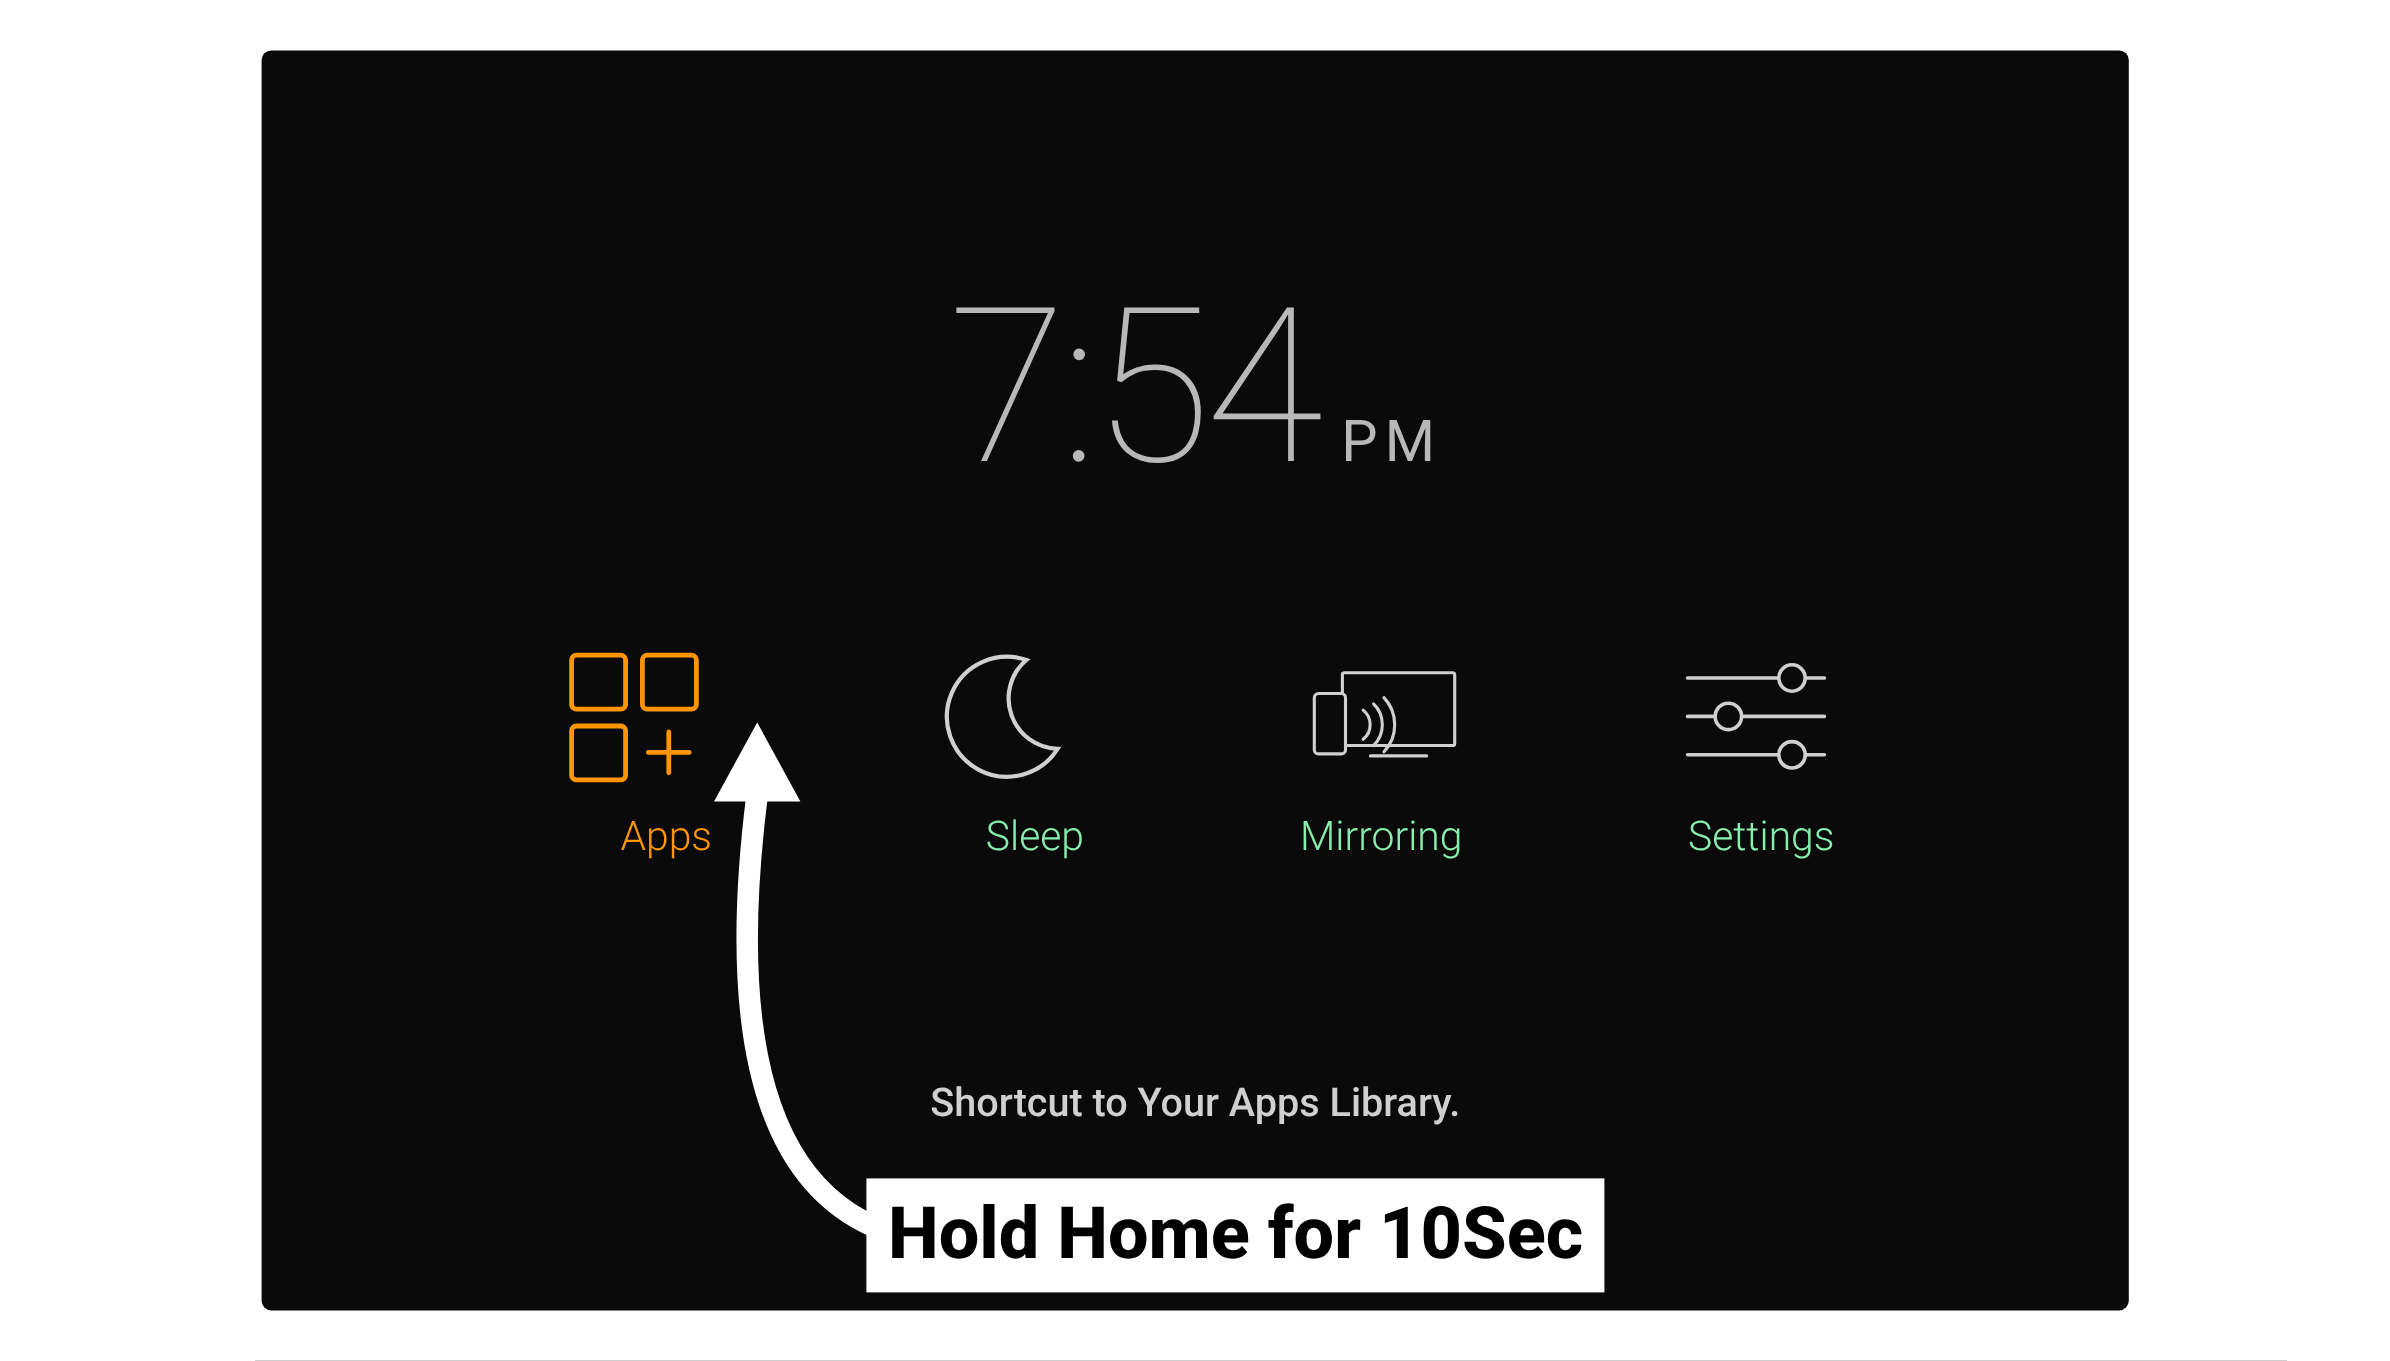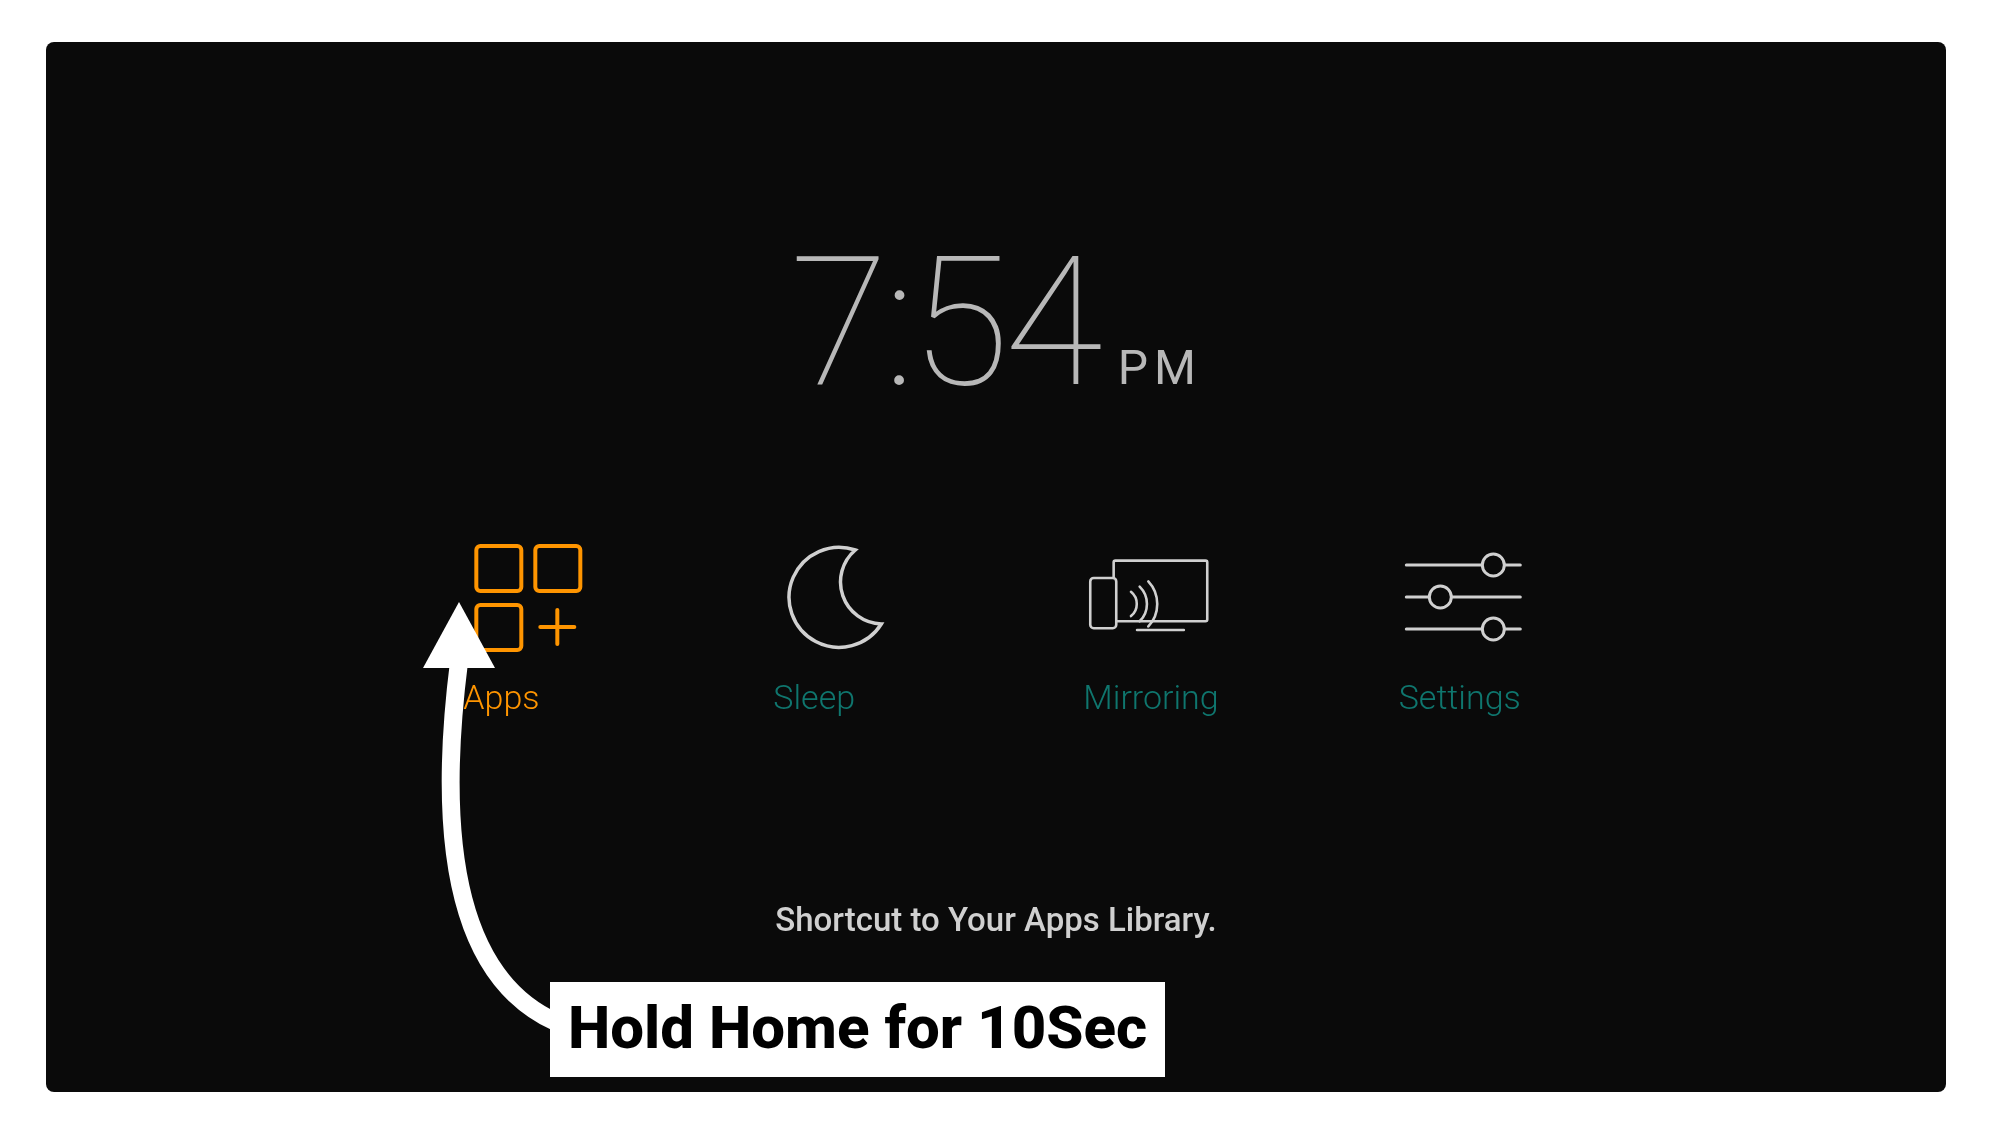--- a/index.html
+++ b/index.html
@@ -6,21 +6,21 @@
     body {
       background: #fff;
       font-family: -apple-system, BlinkMacSystemFont, "Segoe UI", Roboto, sans-serif;
       width: 1992px;
       height: 1134px;
       display: flex;
       align-items: center;
       justify-content: center;
     }
     .screen {
-      width: 1900px;
+      width: 1556px;
       height: 1050px;
       background: #0a0a0a;
       border-radius: 8px;
       position: relative;
       overflow: hidden;
     }
     .clock {
       position: absolute;
       top: 175px;
       left: 50%;
@@ -47,35 +47,35 @@
       top: 500px;
       left: 50%;
       transform: translateX(-50%);
       display: flex;
       gap: 180px;
       align-items: flex-start;
     }
     .menu-item {
       display: flex;
       flex-direction: column;
-      align-items: flex-start;
+      align-items: flex-end;
       gap: 25px;
       cursor: pointer;
     }
     .menu-icon {
       width: 130px;
       height: 110px;
       display: flex;
       align-items: center;
       justify-content: center;
     }
     .menu-label {
       font-size: 34px;
       font-weight: 300;
-      color: #0f766e;
+      color: #86efac;
     }
     .menu-item.selected .menu-label { color: #ff9500; }
     .hint {
       position: absolute;
       top: 858px;
       left: 50%;
       transform: translateX(-50%);
       font-size: 33px;
       font-weight: 500;
       color: #d0d0d0;

